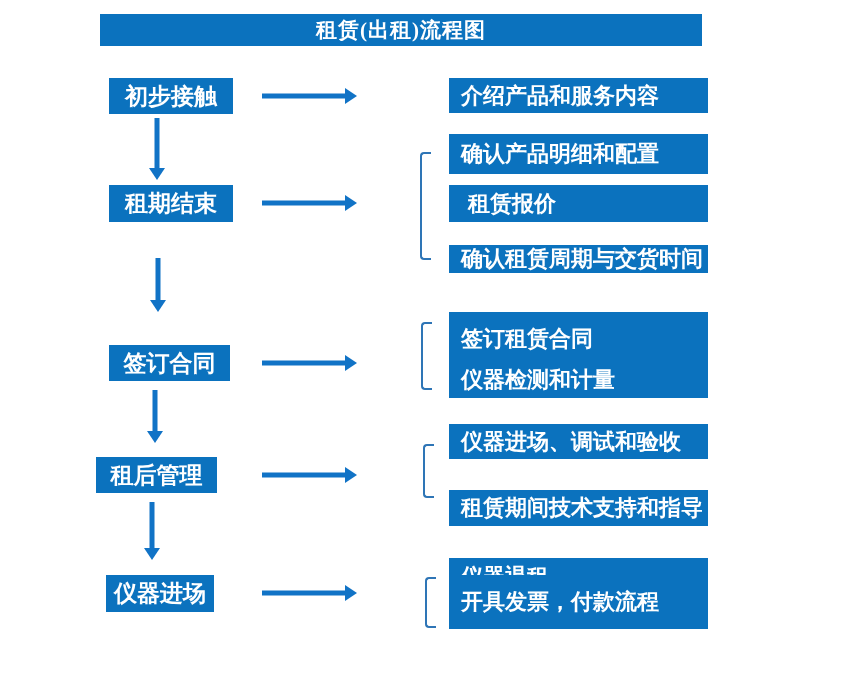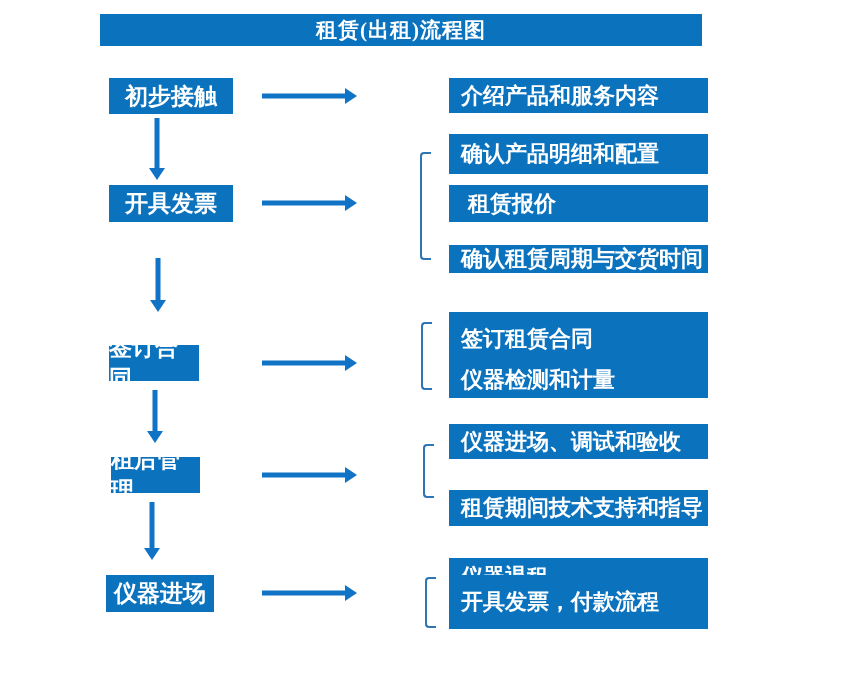--- a/index.html
+++ b/index.html
@@ -72,23 +72,23 @@
 </head>
 <body>
 
 <div class="canvas">
 
   <div class="banner">
     <span class="banner-text">租赁(出租)流程图</span>
   </div>
 
   <div class="box stage" style="left:103px;top:78px;width:124px;height:36px;">初步接触</div>
-  <div class="box stage" style="left:103px;top:185px;width:124px;height:37px;">开具发票</div>
-  <div class="box stage" style="left:103px;top:345px;width:90px;height:36px;">签订合同</div>
-  <div class="box stage" style="left:105px;top:457px;width:89px;height:36px;">租后管理</div>
+  <div class="box stage" style="left:103px;top:185px;width:124px;height:37px;">租期结束</div>
+  <div class="box stage" style="left:103px;top:345px;width:121px;height:36px;">签订合同</div>
+  <div class="box stage" style="left:90px;top:457px;width:121px;height:36px;">租后管理</div>
   <div class="box stage" style="left:100px;top:575px;width:108px;height:37px;">仪器进场</div>
 
   <div class="box detail" style="top:78px;height:35px;">介绍产品和服务内容</div>
   <div class="box detail" style="top:134px;height:40px;">确认产品明细和配置</div>
   <div class="box detail" style="top:185px;height:37px;padding-left:19px;">租赁报价</div>
   <div class="box detail" style="top:245px;height:28px;">确认租赁周期与交货时间</div>
   <div class="box detail" style="top:312px;height:53px;">签订租赁合同</div>
   <div class="box detail" style="top:362px;height:36px;">仪器检测和计量</div>
   <div class="box detail" style="top:424px;height:35px;">仪器进场、调试和验收</div>
   <div class="box detail" style="top:490px;height:36px;">租赁期间技术支持和指导</div>

